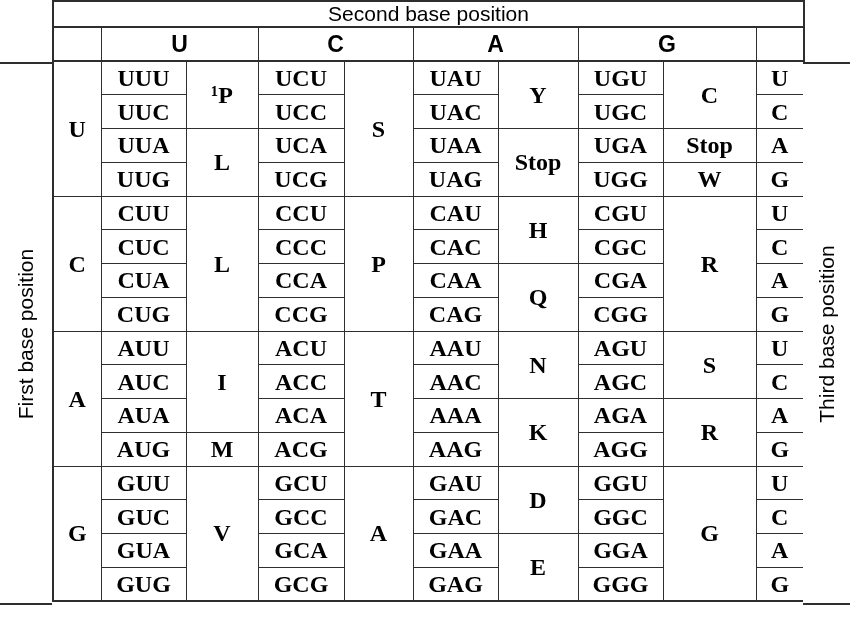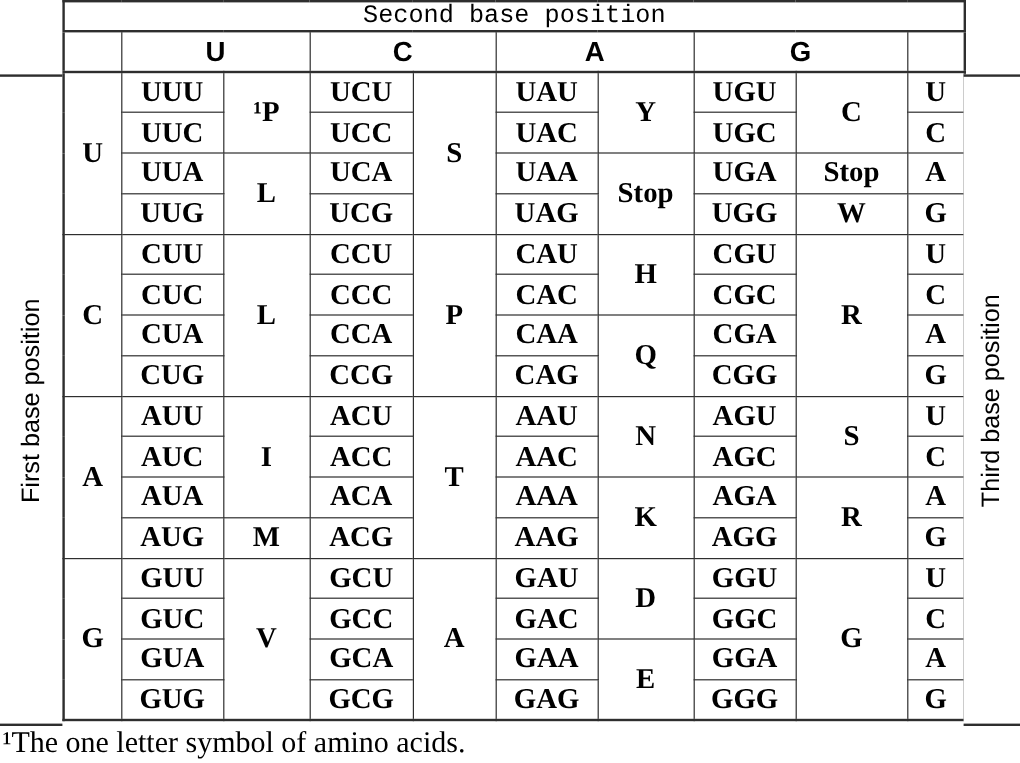--- a/index.html
+++ b/index.html
@@ -24,21 +24,21 @@
     border: 1.5px solid #2e2e2e;
     padding: 0;
     text-align: center;
     vertical-align: middle;
     color: #000000;
     overflow: hidden;
   }
   thead { border-bottom: 2.5px solid #2e2e2e; }
   tr.title-row { height: 23px; }
   tr.title-row th {
-    font-family: Liberation Mono, monospace;
+    font-family: Liberation Sans, sans-serif;
     font-weight: 400;
     font-size: 21px;
     border-bottom: 2px solid #2e2e2e;
   }
   tr.sb-header-row { height: 34px; }
   tr.sb-header-row th {
     font-family: "Liberation Sans", sans-serif;
     font-weight: 700;
     font-size: 23px;
   }
@@ -259,15 +259,14 @@
           <td>GGG</td>
           <td>G</td>
         </tr>
       </tbody>
   </table>
 
   <div class="side-label right">
     <span>Third base position</span>
   </div>
 
-  <div class="footnote">¹The one letter symbol of amino acids.</div>
 
 </div>
 
 </body></html>

